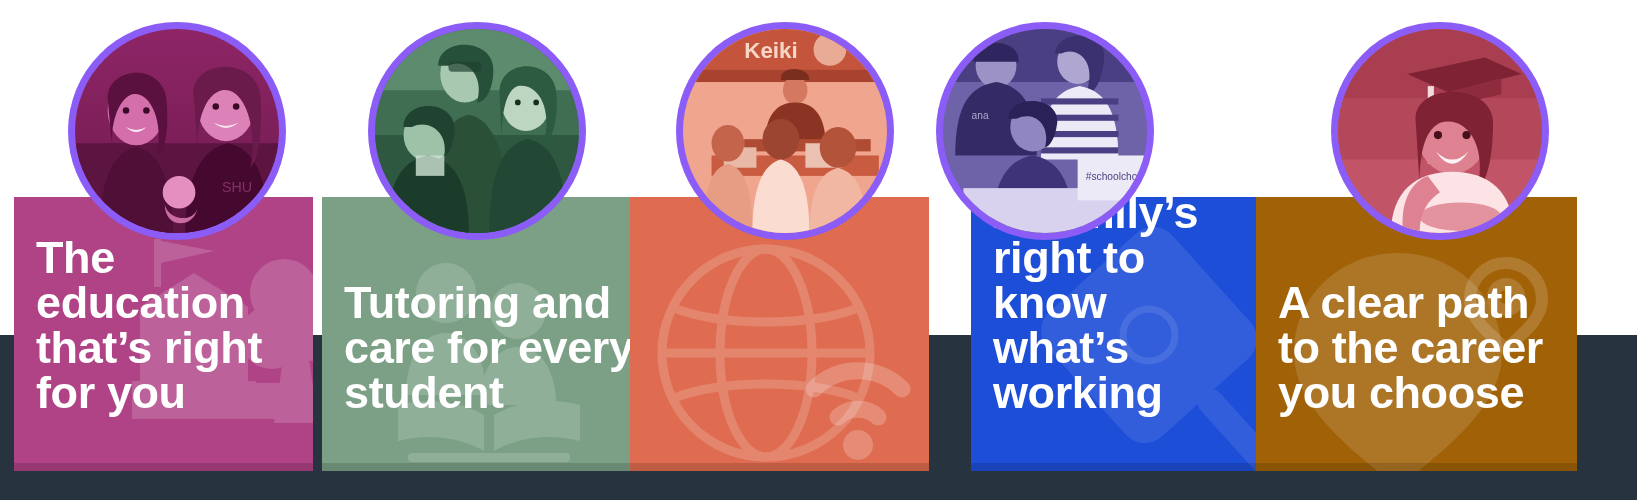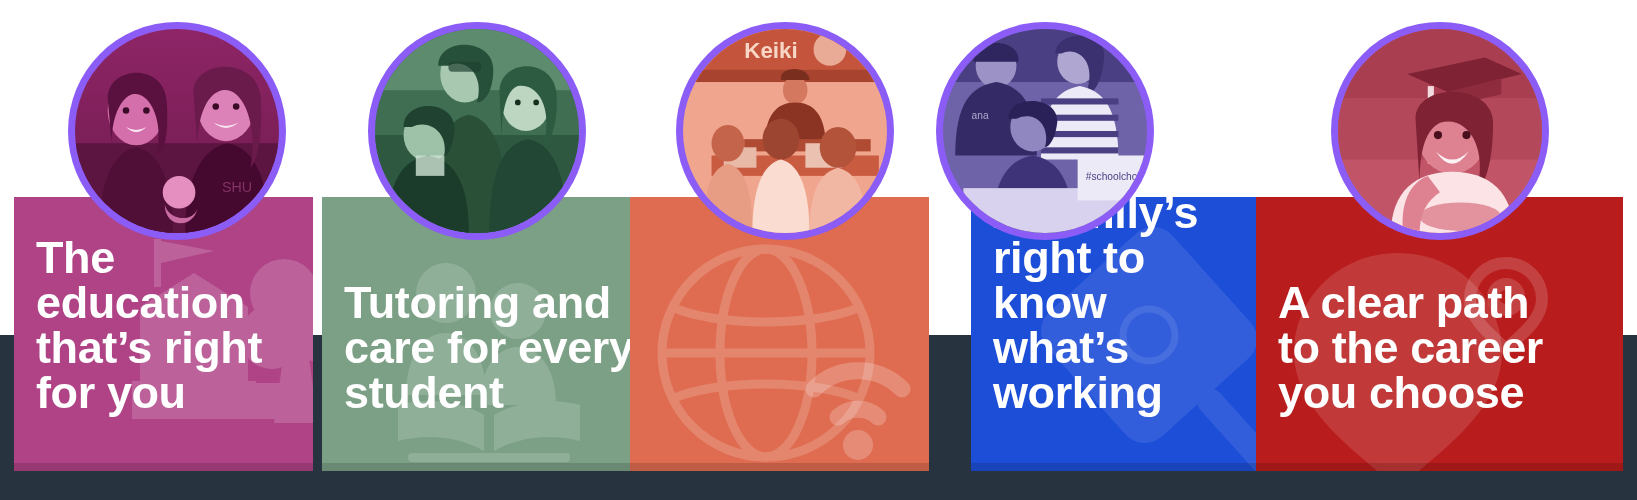--- a/index.html
+++ b/index.html
@@ -138,21 +138,21 @@
       <g fill="none" stroke="#ffffff" stroke-width="7" opacity="0.10">
         <circle cx="120" cy="108" r="26"></circle>
       </g>
     </svg>
     <div class="card-title">A family’s
 right to know
 what’s working</div>
     <div class="card-bottom-shade"></div>
   </div>
 
-  <div class="card" style="left:1256px;width:367px;background:#b91c1c;text-decoration:underline;">
+  <div class="card" style="left:1256px;width:321px;background:#a16207;text-decoration:underline;">
     <svg class="watermark" style="left:24px;top:48px;width:290px;height:240px;" viewBox="0 0 290 240">
       <g fill="#ffffff" opacity="0.13">
         <path d="M118 8 C60 8 14 52 14 108 C14 168 84 212 118 244 C152 212 222 168 222 108 C222 52 176 8 118 8 Z"></path>
       </g>
       <g fill="none" stroke="#ffffff" stroke-width="12" opacity="0.16">
         <path d="M226 18 C206 18 190 34 190 54 C190 76 214 92 226 104 C238 92 262 76 262 54 C262 34 246 18 226 18 Z"></path>
         <circle cx="226" cy="52" r="13"></circle>
       </g>
     </svg>
     <div class="card-title">A clear path

